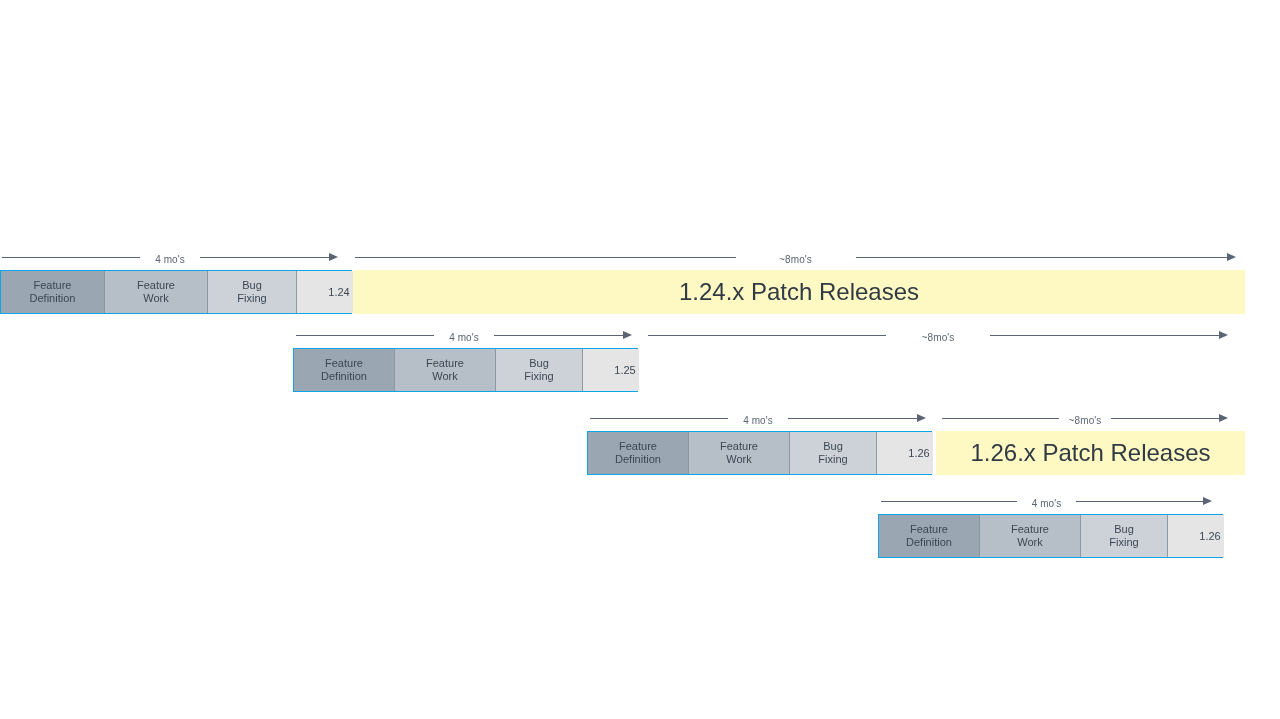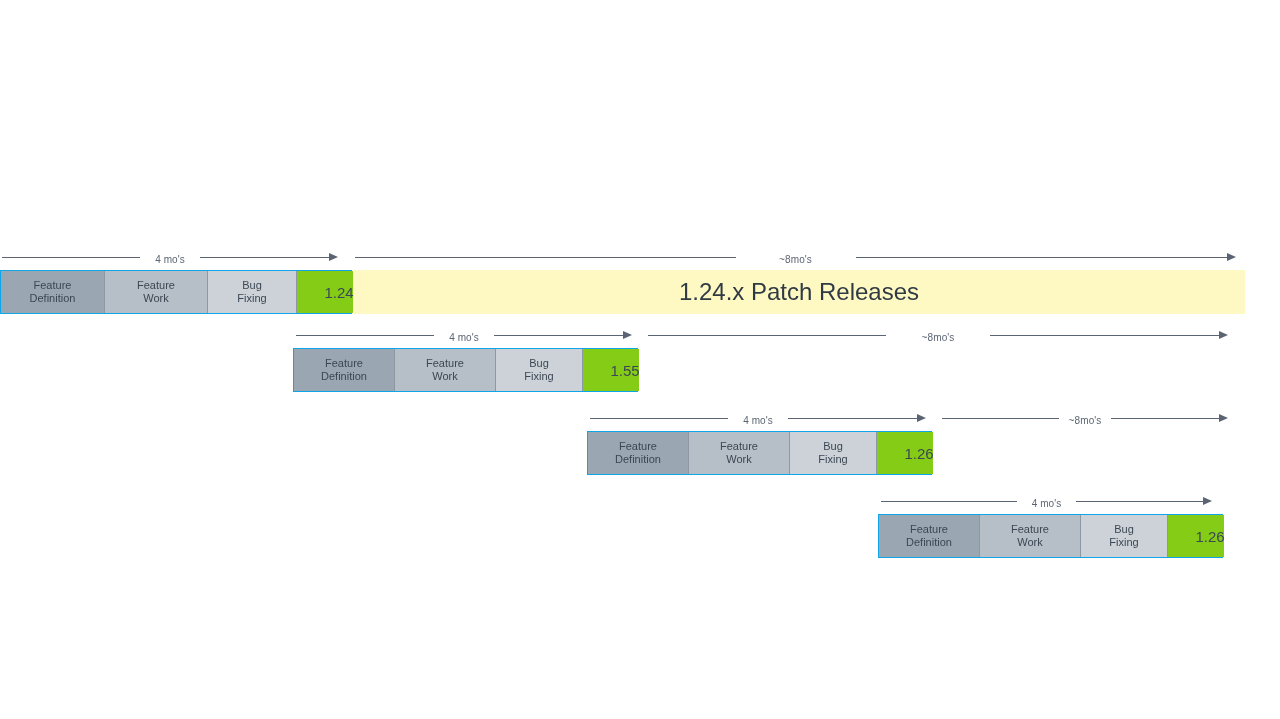--- a/index.html
+++ b/index.html
@@ -80,21 +80,21 @@
     font-size: 11px;
     line-height: 13px;
     color: #3c4753;
     text-align: center;
     white-space: nowrap;
   }
   .phase:last-child { border-right: none; }
   .phase.def   { background: #9aa6b2; }
   .phase.work  { background: #b6bec7; }
   .phase.bug   { background: #ccd2d8; }
-  .phase.ver   { background: #84cc16; font-size: 15px; padding-left: 28px; }
+  .phase.ver   { background: #e5e5e5; font-size: 11px; padding-left: 28px; }
 
   
   .patch-band {
     position: absolute;
     top: 24px;
     height: 44px;
     background: #fef9c3;
     display: flex;
     align-items: center;
     justify-content: center;
@@ -161,35 +161,38 @@
         </div>
         <div class="phase work" style="width: 101px; flex: 0 0 101px;">
           <span>Feature</span>
           <span>Work</span>
         </div>
         <div class="phase bug" style="width: 87px; flex: 0 0 87px;">
           <span>Bug</span>
           <span>Fixing</span>
         </div>
         <div class="phase ver" style="width: 56px; flex: 0 0 56px;">
-          <span>1.55</span>
+          <span>1.25</span>
         </div>
       </div>
     </div>
     <div class="release-row" style="left: 0px; top: 407px; width: 1280px;">
       <div class="measure" style="left: 0px; width: 1280px;">
         <div class="rule" style="left: 590px; width: 137.76px;"></div>
         <div class="rule" style="left: 788.24px; width: 129.76px;"></div>
         <div class="arrowhead" style="left: 917px;"></div>
         <div class="mlabel" style="left: 718px; width: 80px;">4 mo's</div>
         <div class="rule" style="left: 942px; width: 117.26px;"></div>
         <div class="rule" style="left: 1110.74px; width: 109.26px;"></div>
         <div class="arrowhead" style="left: 1219px;"></div>
         <div class="mlabel" style="left: 1045px; width: 80px;">~8mo's</div>
       </div>
+      <div class="patch-band" style="left: 936px; width: 309px;">
+        <div class="patch-label">1.26.x Patch Releases</div>
+      </div>
       <div class="phase-bar" style="left: 587px; width: 345px;">
         <div class="phase def" style="width: 101px; flex: 0 0 101px;">
           <span>Feature</span>
           <span>Definition</span>
         </div>
         <div class="phase work" style="width: 101px; flex: 0 0 101px;">
           <span>Feature</span>
           <span>Work</span>
         </div>
         <div class="phase bug" style="width: 87px; flex: 0 0 87px;">

